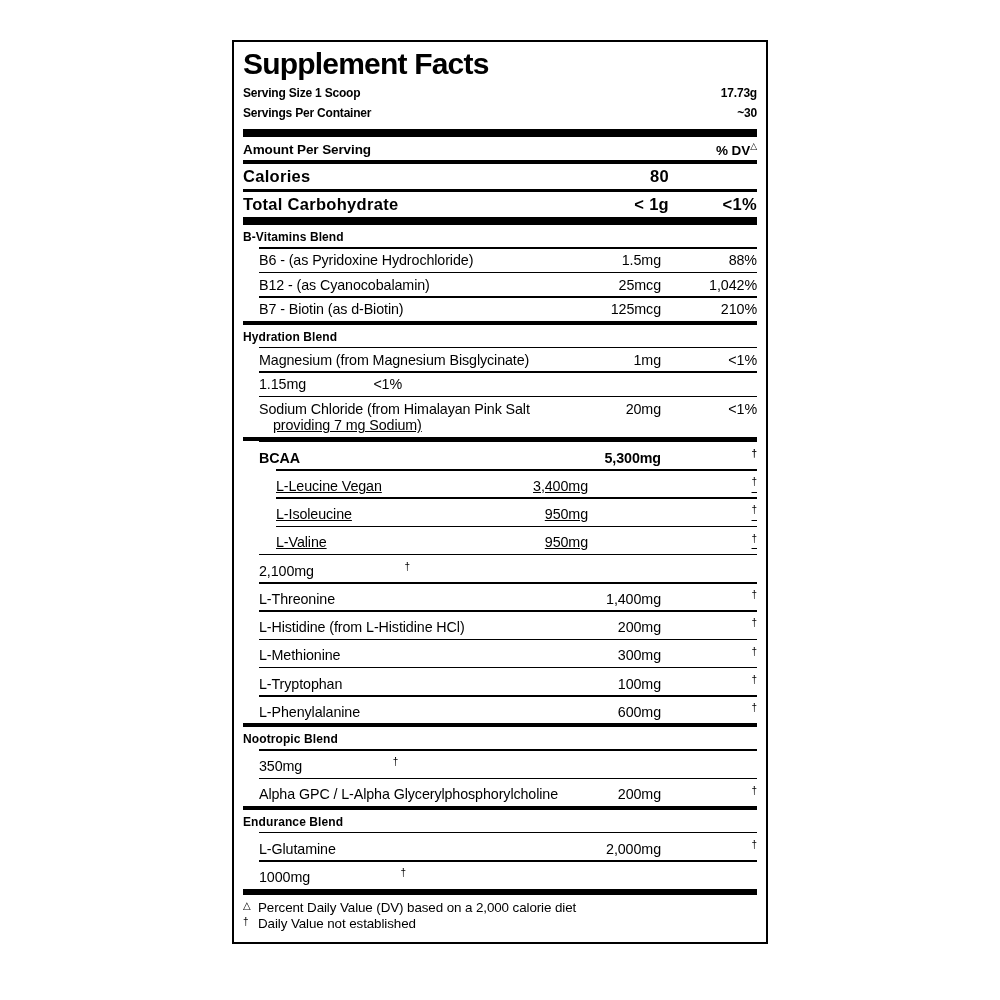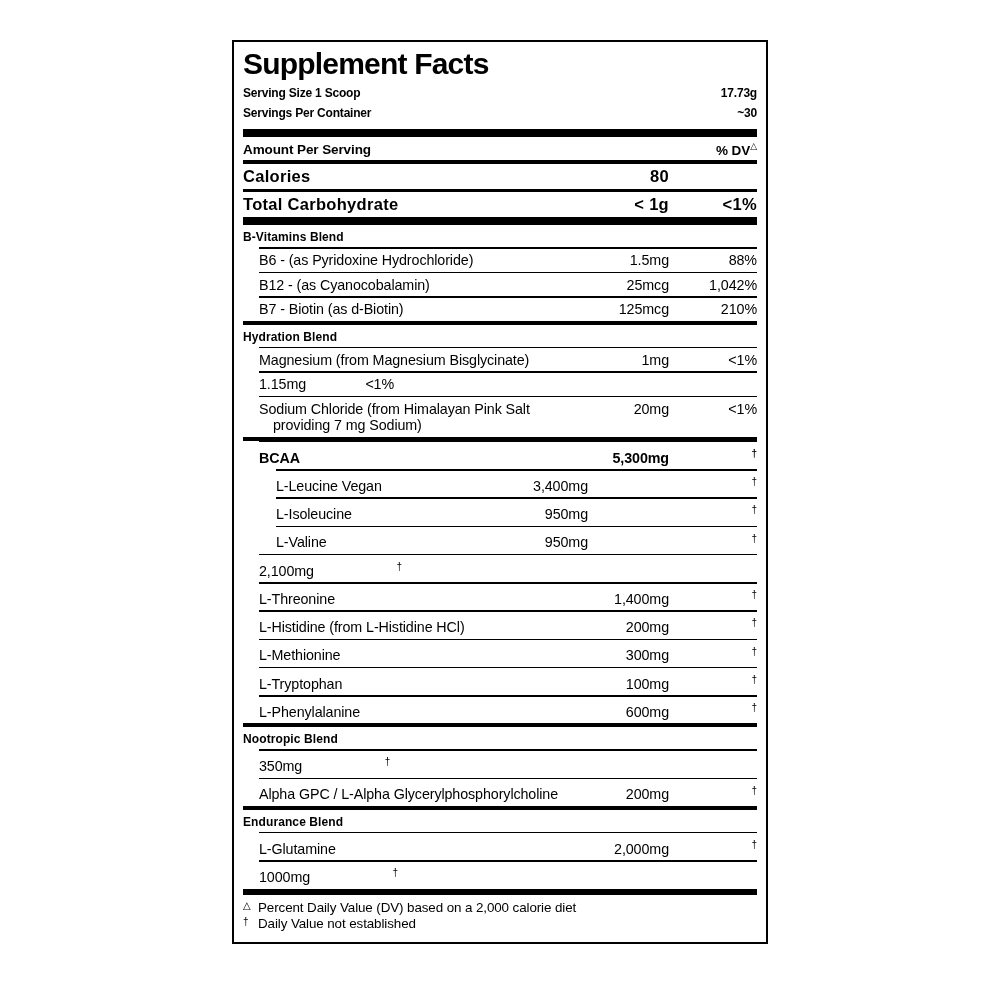--- a/index.html
+++ b/index.html
@@ -46,25 +46,25 @@
   .mdiv { height: 2.5px; background: #000; }
   .sec-head {
     font-size: 12px; font-weight: 700; padding: 5px 0 3px;
     letter-spacing: 0.1px;
   }
   .row { font-size: 14.3px; letter-spacing: -0.1px; }
   .divider { height: 1.5px; background: #000; }
   .ind1 .divider { margin-left: 16px; }
   .ind2 .divider { margin-left: 33px; }
   .row-line { display: flex; align-items: baseline; padding: 3.5px 0 3px; line-height: 16.5px; }
-  .ind1 .row-line { padding-left: 16px; }
-  .ind2 .row-line { padding-left: 33px; }
+  .ind1 .row-line { padding-left: 16px; gap: 8px; }
+  .ind2 .row-line { padding-left: 33px; text-decoration: underline; }
   .row.bold .row-line { font-weight: 700; }
   .nm { flex: 1 1 auto; padding-right: 10px; }
-  .nm .l2 { display: block; padding-left: 14px; }
+  .nm .l2 { display: block; padding-left: 14px; text-decoration: underline; }
   .amt { text-align: right; white-space: nowrap; }
   .sp2 { width: 81px; flex: 0 0 auto; }
   .dvcol { width: 88px; flex: 0 0 auto; text-align: right; white-space: nowrap; }
   .dagsup { font-size: 10px; }
   .footnotes { padding: 5px 0 2px; }
   .fn { display: flex; font-size: 13.4px; line-height: 16.5px; letter-spacing: -0.1px; }
   .fn .fmark { width: 15px; flex: 0 0 auto; font-size: 10px; position: relative; top: -2px; }
 </style>
 </head>
 <body>

